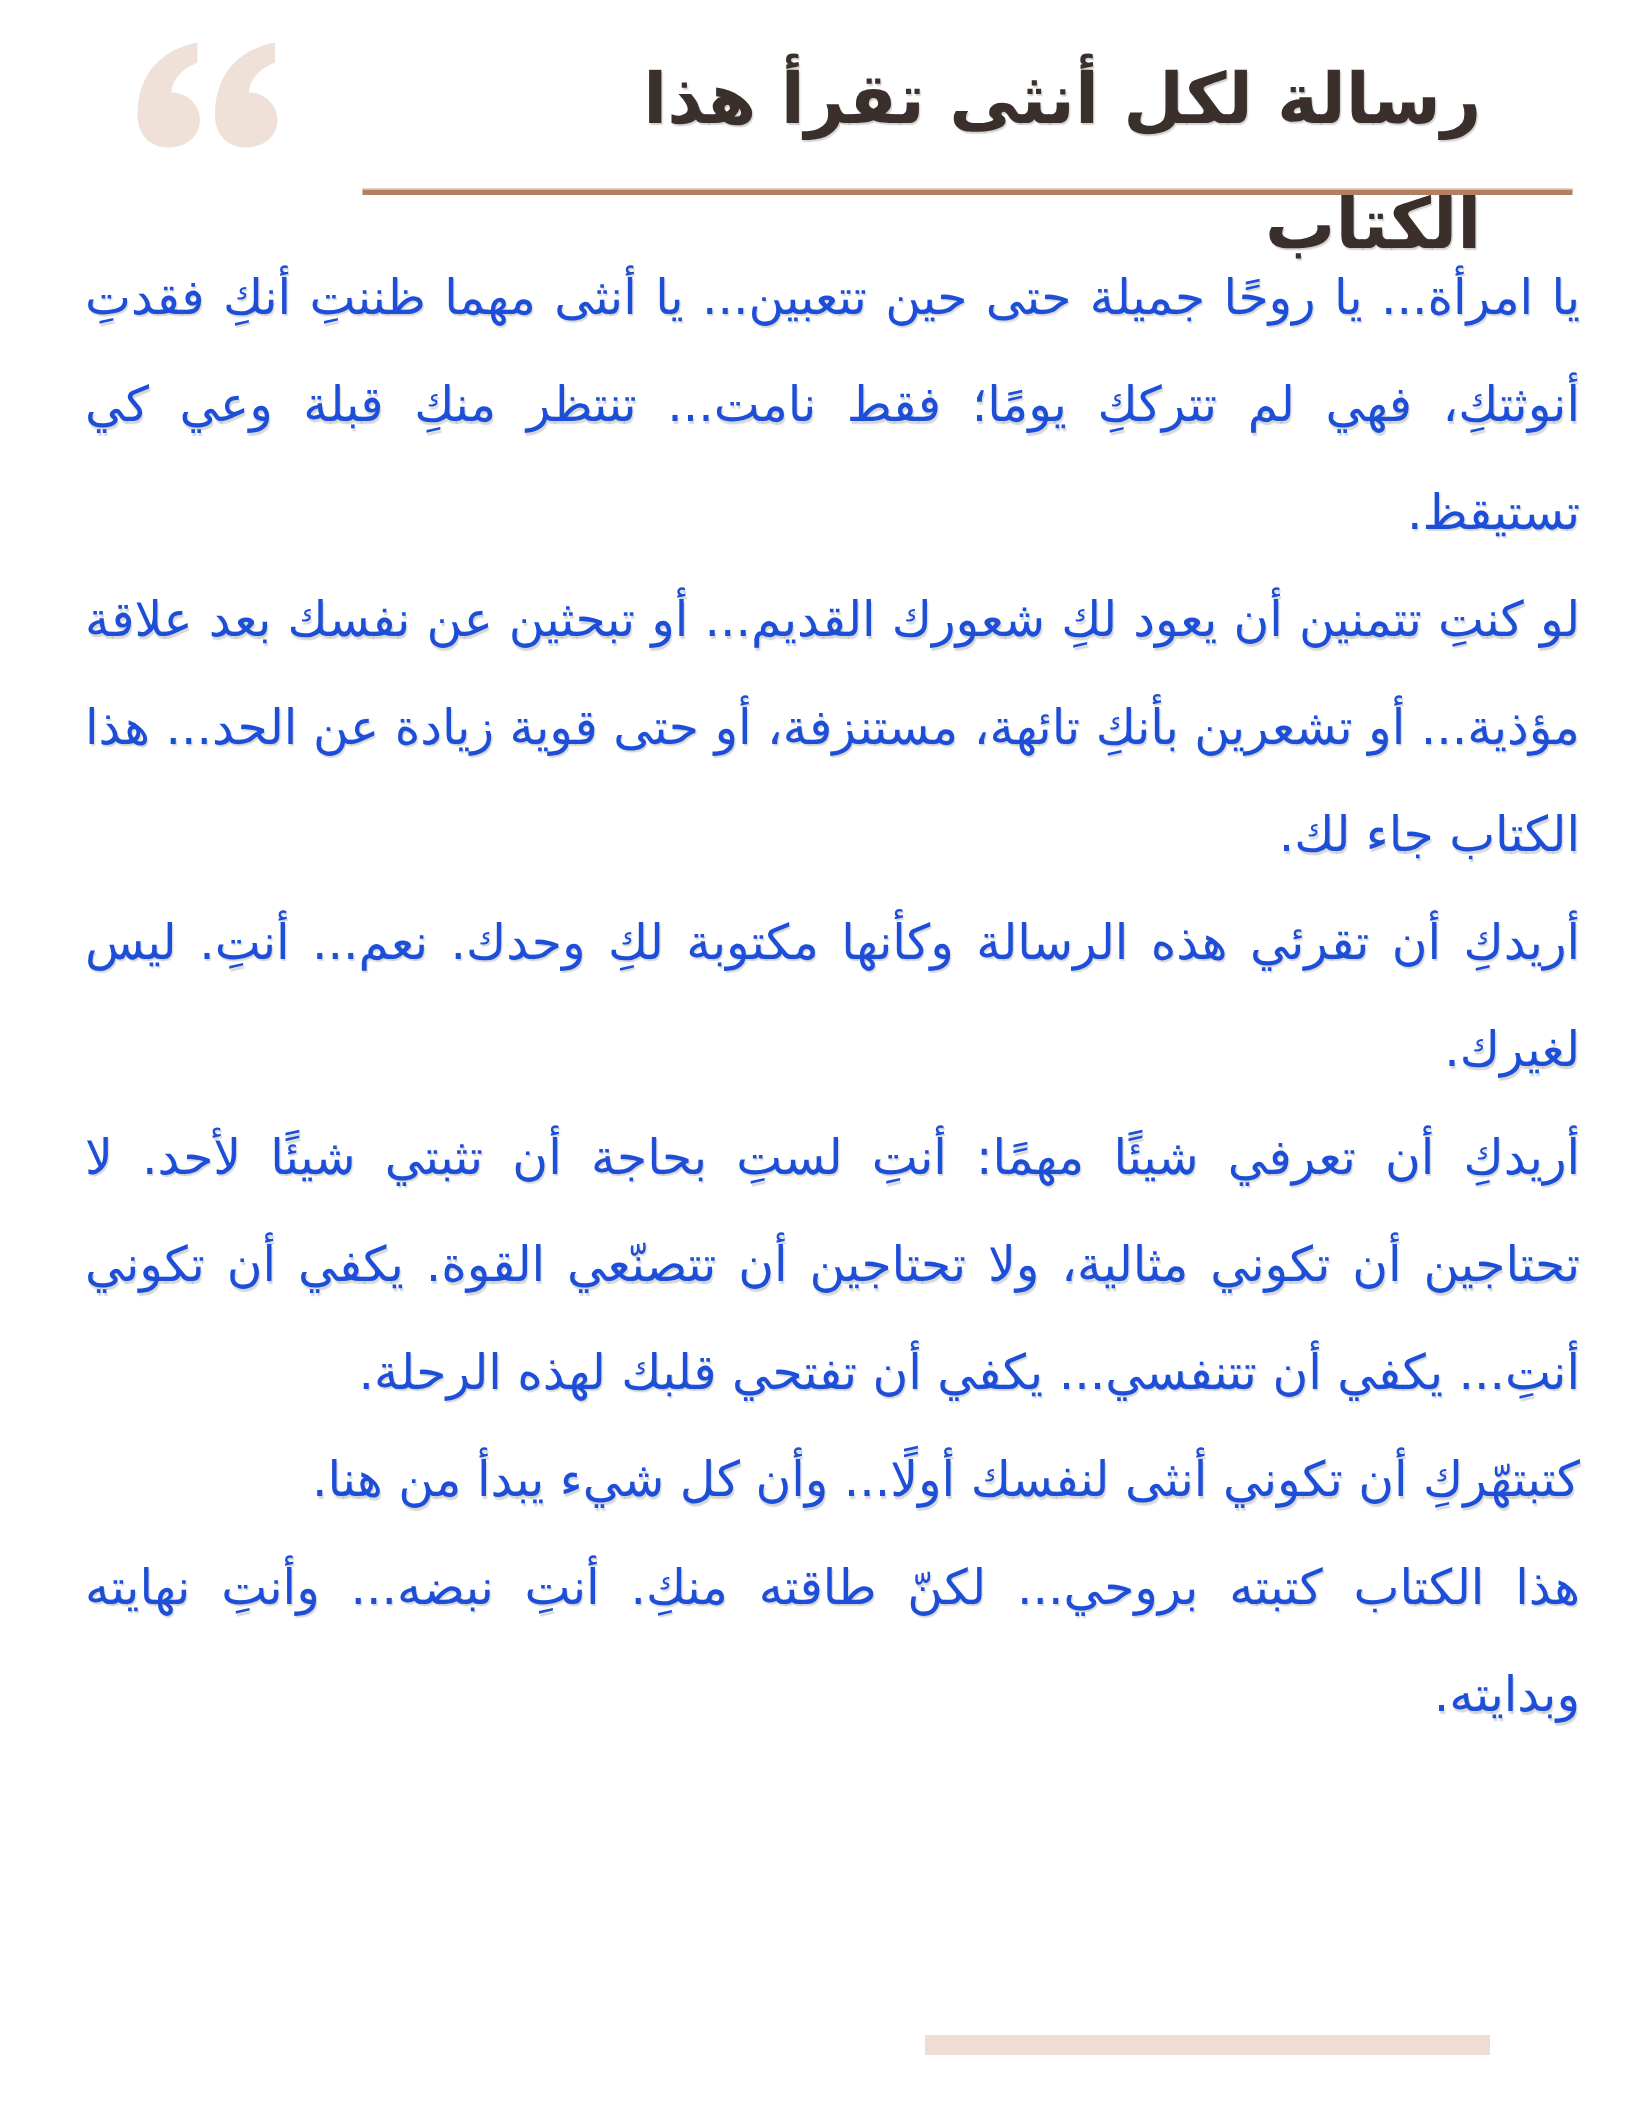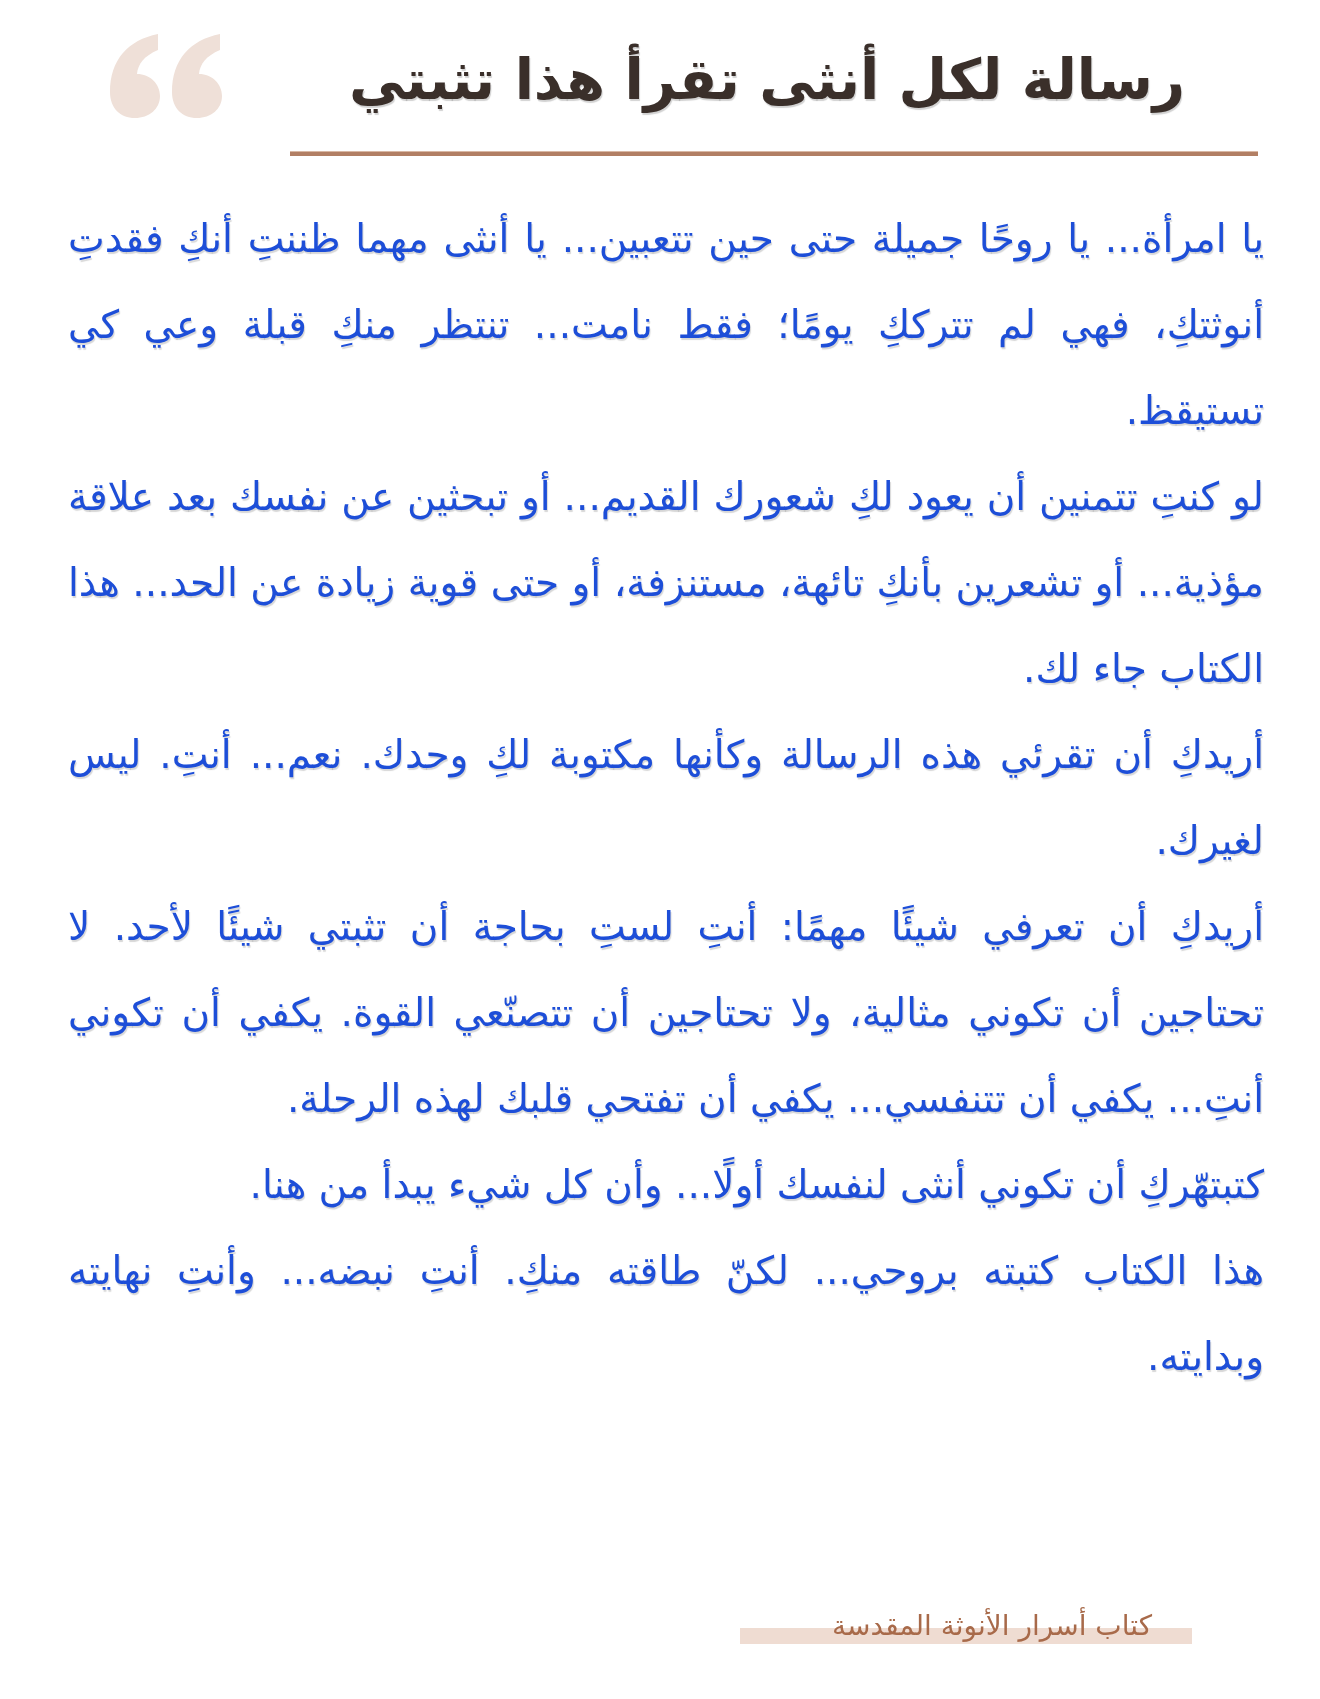--- a/index.html
+++ b/index.html
@@ -106,31 +106,30 @@
 
 <div class="page">
 
   <div class="quote-mark">
     <svg width="130" height="90" viewBox="0 0 130 90" style="position:absolute;left:2px;top:40px;">
       <path fill="#efe0d8" d="M10 62 C10 30 28 10 58 4 L58 20 C44 26 38 34 37 44 C50 44 60 54 60 66 C60 79 49 88 35 88 C20 88 10 78 10 62 Z"></path>
       <path fill="#efe0d8" d="M72 62 C72 30 90 10 120 4 L120 20 C106 26 100 34 99 44 C112 44 122 54 122 66 C122 79 111 88 97 88 C82 88 72 78 72 62 Z"></path>
     </svg>
   </div>
 
-  <h1 class="title" style="margin:0;">رسالة لكل أنثى تقرأ هذا تثبتي</h1>
+  <h1 class="title" style="margin:0;">رسالة لكل أنثى تقرأ هذا الكتاب</h1>
 
   <div class="divider"></div>
 
   <div class="body-text">
     <p>يا امرأة... يا روحًا جميلة حتى حين تتعبين... يا أنثى مهما ظننتِ أنكِ فقدتِ أنوثتكِ، فهي لم تترككِ يومًا؛ فقط نامت... تنتظر منكِ قبلة وعي كي تستيقظ.</p>
     <p>لو كنتِ تتمنين أن يعود لكِ شعورك القديم... أو تبحثين عن نفسك بعد علاقة مؤذية... أو تشعرين بأنكِ تائهة، مستنزفة، أو حتى قوية زيادة عن الحد... هذا الكتاب جاء لك.</p>
     <p>أريدكِ أن تقرئي هذه الرسالة وكأنها مكتوبة لكِ وحدك. نعم... أنتِ. ليس لغيرك.</p>
     <p>أريدكِ أن تعرفي شيئًا مهمًا: أنتِ لستِ بحاجة أن تثبتي شيئًا لأحد. لا تحتاجين أن تكوني مثالية، ولا تحتاجين أن تتصنّعي القوة. يكفي أن تكوني أنتِ... يكفي أن تتنفسي... يكفي أن تفتحي قلبك لهذه الرحلة.</p>
     <p>كتبتهّركِ أن تكوني أنثى لنفسك أولًا... وأن كل شيء يبدأ من هنا.</p>
     <p>هذا الكتاب كتبته بروحي... لكنّ طاقته منكِ. أنتِ نبضه... وأنتِ نهايته وبدايته.</p>
   </div>
 
   <div class="footer">
     <div class="footer-bar"></div>
-    <div class="footer-text">كتاب أسرار الأنوثة المقدسة</div>
   </div>
 
 </div>
 
 </body></html>

